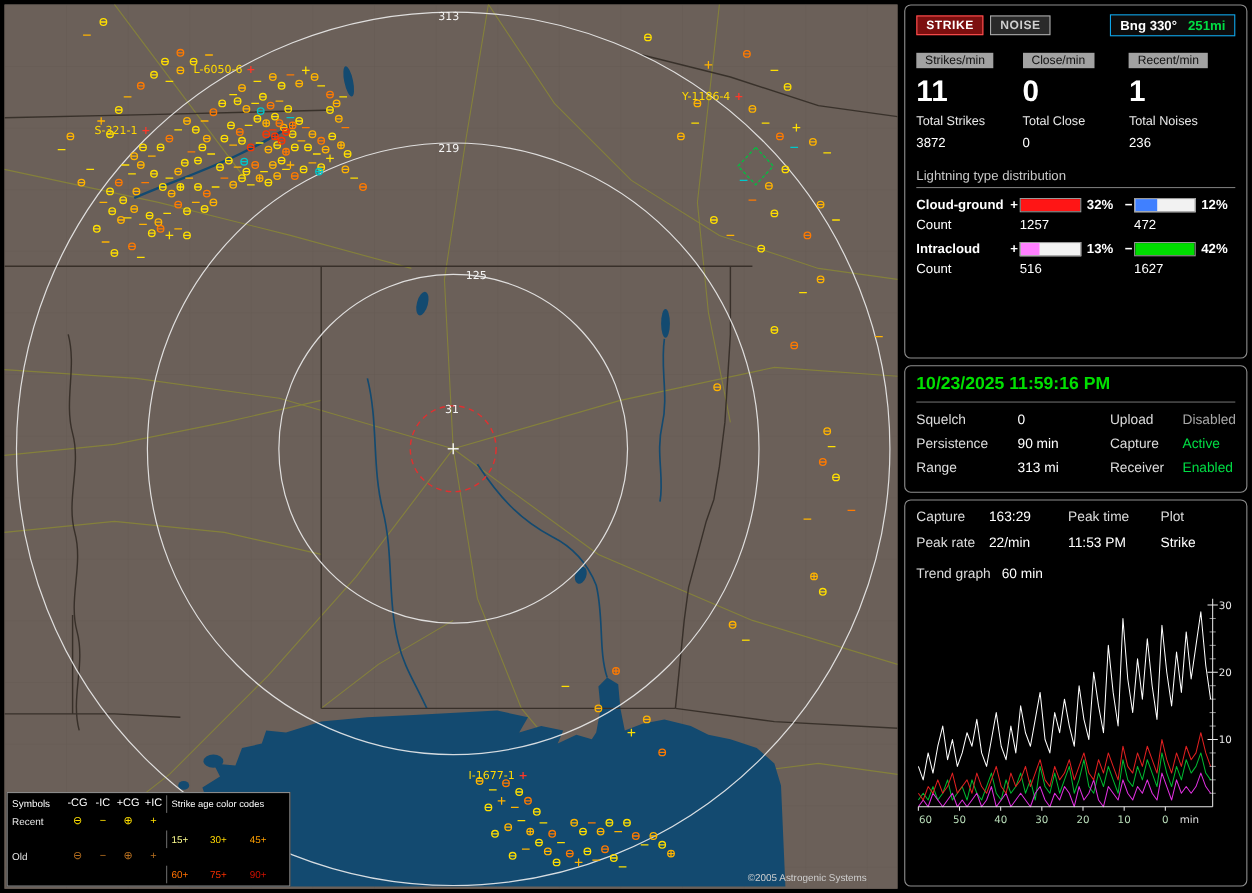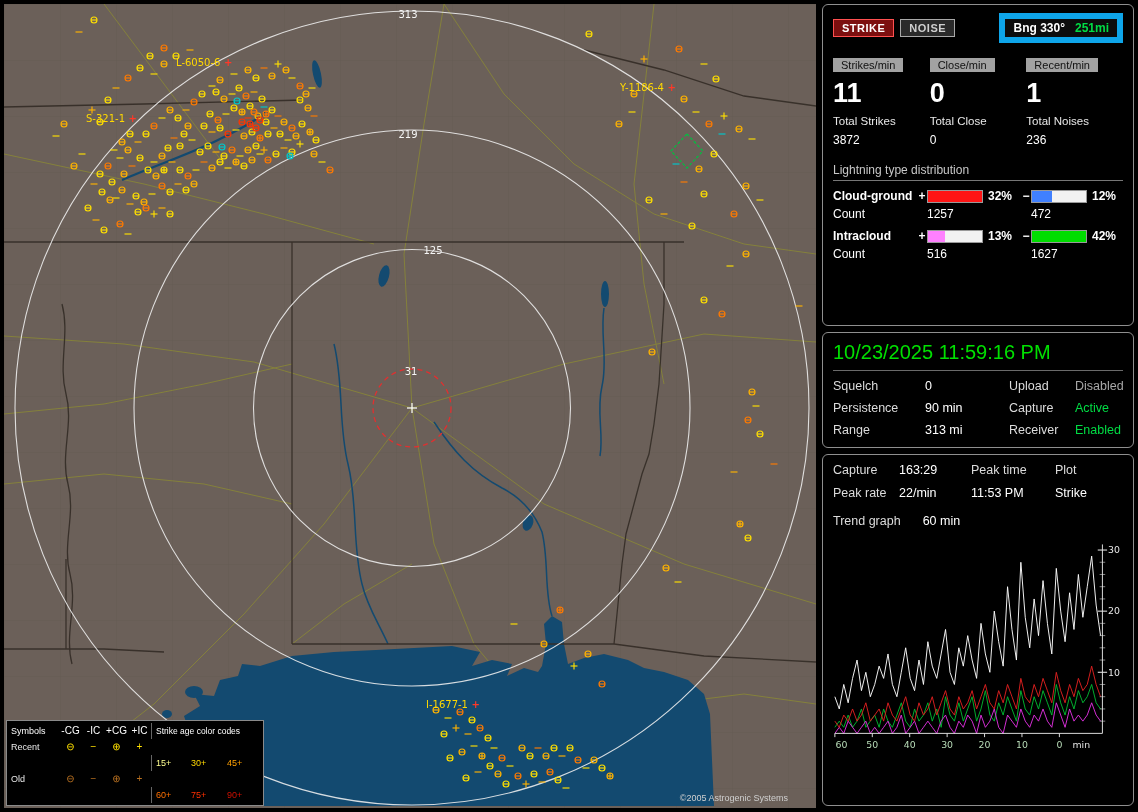--- a/index.html
+++ b/index.html
@@ -23,47 +23,47 @@
   .panel{background:#000;border:1px solid #8f8f8f;border-radius:6px;box-sizing:border-box;
     padding:8px 10px;}
   .p1{height:322px;}
   .p2{height:116px;}
   .p3{height:352px;}
   .toprow{display:flex;align-items:center;gap:6px;}
   .btn{font-size:11px;font-weight:bold;padding:2px 8px;letter-spacing:.5px;cursor:pointer;}
   .strike-btn{background:#7c0f0f;border:1px solid #ff5050;color:#fff;}
   .noise-btn{background:#2a2a2a;border:1px solid #a8a8a8;color:#cfcfcf;}
   .spacer{flex:1;}
-  .bng-box{background:#0c0c0c;border:6px solid #0ea5e9;padding:2px 8px;font-size:12px;
+  .bng-box{background:#0c0c0c;border:1px solid #0ea5e9;padding:2px 8px;font-size:12px;
     font-weight:bold;display:flex;gap:10px;}
   .rates{display:grid;grid-template-columns:1fr 1fr 1fr;text-align:left;margin-top:12px;}
   .chipwrap{height:20px;}
   .chip{display:inline-block;background:#a2a2a2;color:#111;font-size:11px;padding:1px 8px;}
   .rate-big{font-size:27px;font-weight:bold;height:36px;line-height:36px;}
   .tot-label{font-size:11.5px;color:#e8e8e8;height:18px;margin-top:4px;}
   .tot-value{font-size:12px;height:16px;}
   .dist-title{margin-top:14px;color:#c8c8c8;font-size:12px;border-bottom:1px solid #777;
     padding-bottom:3px;}
   .dist-row,.dist-count{display:grid;grid-template-columns:84px 10px 56px 38px 10px 56px 36px;
     align-items:center;margin-top:8px;font-size:12px;}
   .dist-name{font-weight:bold;}
   .cnt-label{font-weight:normal;}
   .sign{font-weight:bold;text-align:center;}
   .bar{display:block;height:11px;background:#f2f2f2;border:1px solid #999;overflow:hidden;}
   .bar .fill{display:block;height:100%;}
   .pct{font-weight:bold;padding-left:5px;}
   .dist-count{margin-top:4px;}
   .cnt-pos{grid-column:3;}
   .cnt-neg{grid-column:6;}
-  .timestamp{font-size:20px;font-weight:normal;}
+  .timestamp{font-size:16px;font-weight:bold;}
   .sep{border-top:1px solid #6a6a6a;margin:6px 0 8px 0;}
   .status-grid{display:grid;grid-template-columns:92px 84px 66px auto;row-gap:8px;font-size:12.5px;}
   .sess-grid{display:grid;grid-template-columns:66px 72px 84px auto;row-gap:9px;font-size:12.5px;}
   .lbl{color:#dcdcdc;}
-  .trend-row{margin-top:14px;font-size:12.5px;display:flex;gap:22px;}
+  .trend-row{margin-top:14px;font-size:12.5px;display:flex;gap:10px;}
   #trend-svg{width:100%;height:232px;margin-top:8px;display:block;}
 </style>
 </head>
 <body>
 
 <div class="app">
 
   <div class="map-panel">
     <svg class="map" width="812" height="804" viewBox="0 0 812 804">
       <defs>

